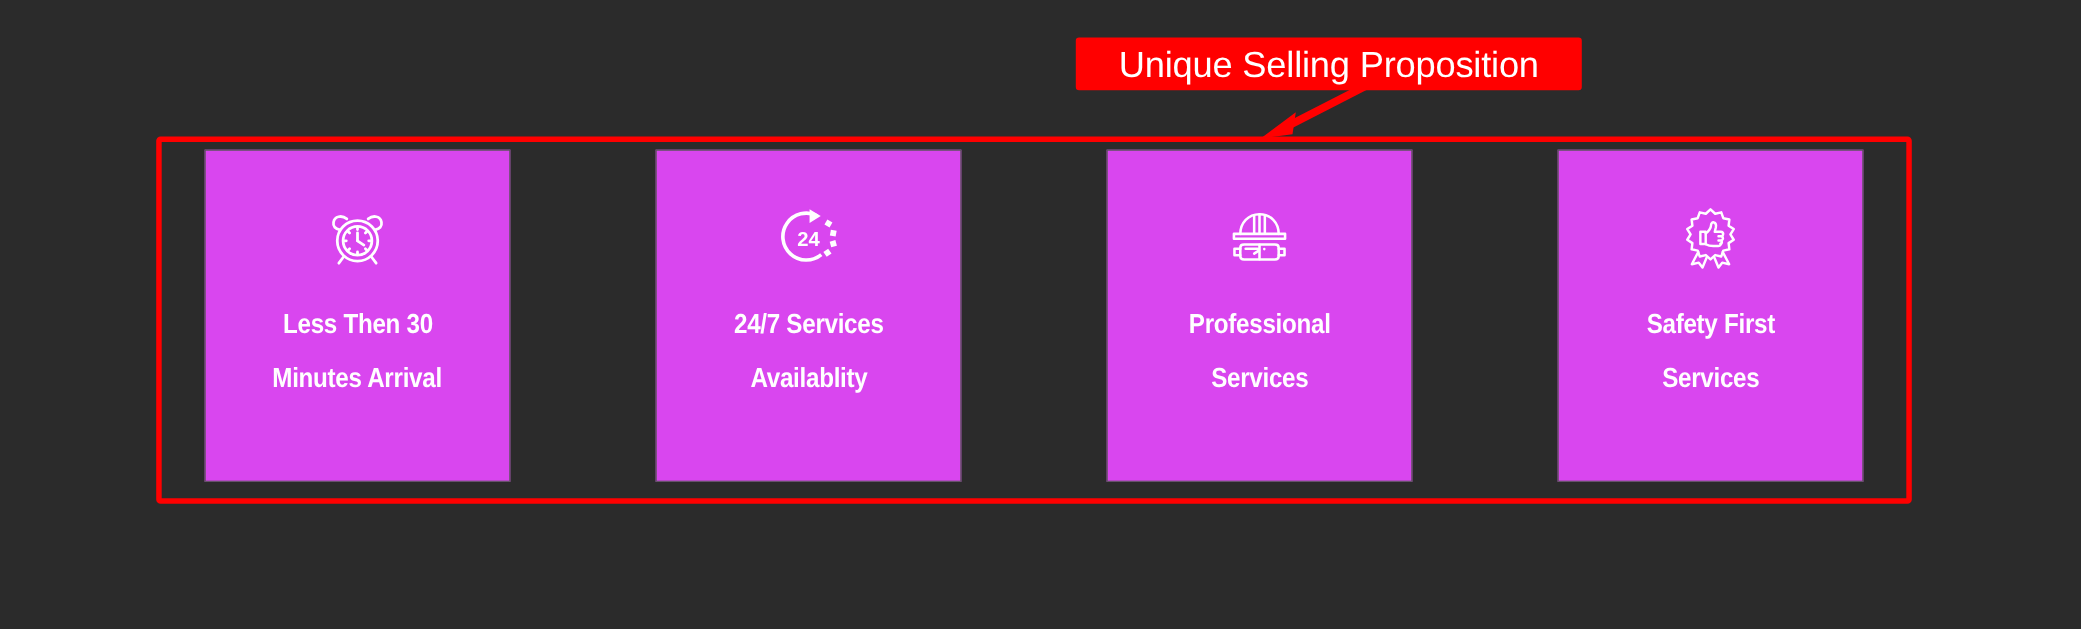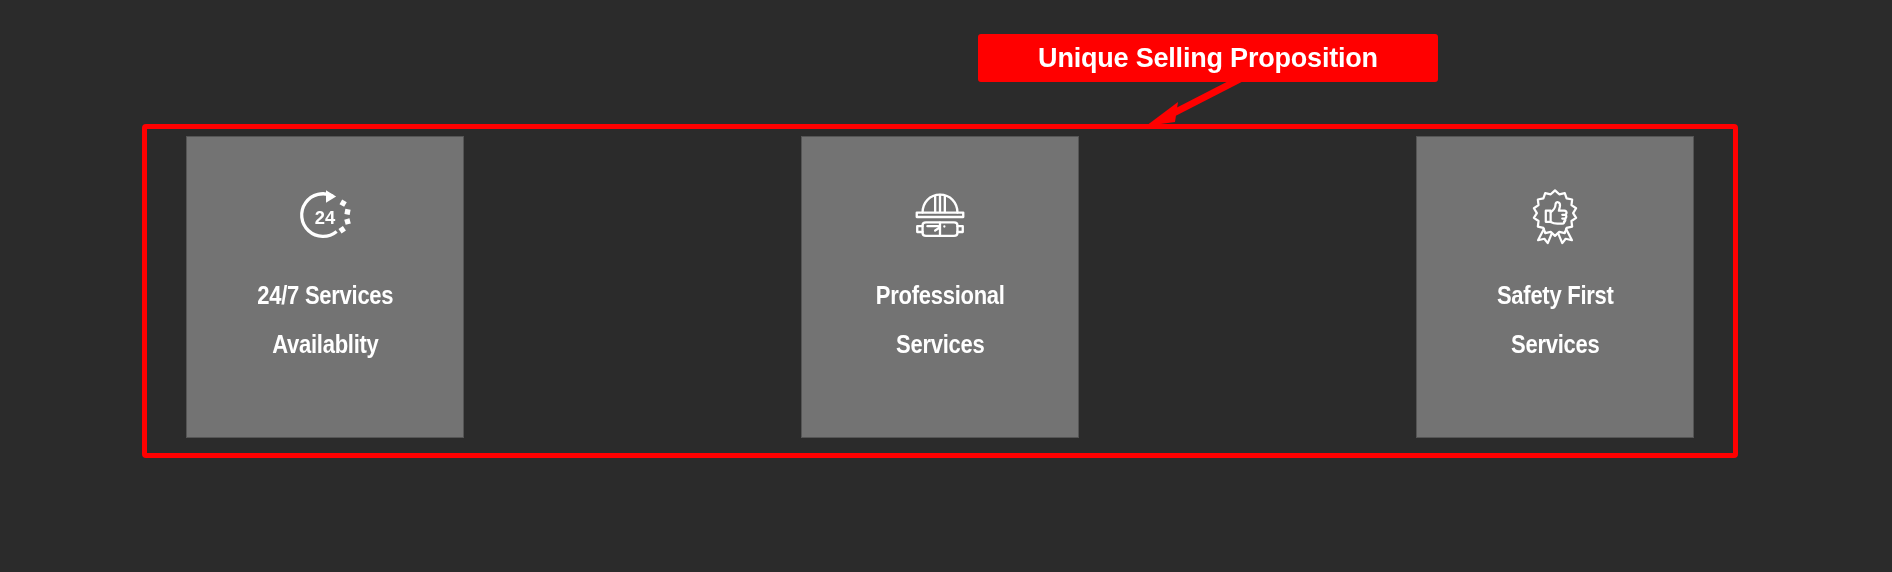--- a/index.html
+++ b/index.html
@@ -25,22 +25,22 @@
     background: #ff0000;
     border-radius: 3px;
     display: flex;
     align-items: center;
     justify-content: center;
     box-sizing: border-box;
   }
   #annotation-label .label-text {
     color: #ffffff;
     font-family: "Liberation Sans", sans-serif;
-    font-size: 27px;
-    font-weight: bold;
+    font-size: 33px;
+    font-weight: normal;
     letter-spacing: -0.2px;
     white-space: nowrap;
     line-height: 1;
   }
   #annotation-arrow {
     position: absolute;
     left: 1130px;
     top: 76px;
     width: 120px;
     height: 54px;
@@ -71,21 +71,21 @@
     align-items: stretch;
   }
   .usp-card {
     width: 278px;
     height: 302px;
     border: 1px solid #555555;
     box-sizing: border-box;
     display: flex;
     flex-direction: column;
     align-items: center;
-    background: #737373;
+    background: #d946ef;
   }
   .card-icon {
     margin-top: 48px;
     height: 62px;
     display: flex;
     align-items: center;
     justify-content: center;
   }
   .card-icon svg {
     display: block;
@@ -114,20 +114,37 @@
   <svg width="120" height="54" viewBox="0 0 120 54">
     <path d="M112 2 L34 42" stroke="#ff0000" stroke-width="7" stroke-linecap="butt" fill="none"></path>
     <path d="M16 50 L48 26 L45 46 Z" fill="#ff0000"></path>
   </svg>
 </div>
 
 <div id="usp-region"></div>
 
 <div id="usp-cards">
 
+  <div class="usp-card">
+    <div class="card-icon">
+      <svg width="62" height="62" viewBox="0 0 64 64" fill="none" stroke="#ffffff" stroke-width="2.6" stroke-linecap="round" stroke-linejoin="round">
+        <circle cx="32" cy="35" r="19"></circle>
+        <circle cx="32" cy="35" r="13.5"></circle>
+        <path d="M22 14.5 C17 10.5 10.5 12 9.5 17.5 C8.8 21.5 11.5 24 15 24.5"></path>
+        <path d="M42 14.5 C47 10.5 53.5 12 54.5 17.5 C55.2 21.5 52.5 24 49 24.5"></path>
+        <path d="M32 35 L32 27.5"></path>
+        <path d="M32 35 L38 39"></path>
+        <path d="M32 22.5 L32 24.5 M32 45.5 L32 47.5 M19.5 35 L21.5 35 M42.5 35 L44.5 35"></path>
+        <path d="M23.2 26.2 L24.6 27.6 M39.4 42.4 L40.8 43.8 M23.2 43.8 L24.6 42.4 M39.4 27.6 L40.8 26.2"></path>
+        <path d="M19 50 L14.5 56 M45 50 L49.5 56"></path>
+      </svg>
+    </div>
+    <div class="card-title-line line-1">Less Then 30</div>
+    <div class="card-title-line line-2">Minutes Arrival</div>
+  </div>
 
   <div class="usp-card">
     <div class="card-icon">
       <svg width="62" height="62" viewBox="0 0 64 64" fill="none" stroke="#ffffff" stroke-width="3.4" stroke-linecap="butt">
         <path d="M40 11.5 A22 22 0 1 0 44 48"></path>
         <path d="M33 5.5 L43.5 11.8 L33 18.2 Z" fill="#ffffff" stroke="none"></path>
         <g fill="#ffffff" stroke="none">
           <rect x="48" y="16" width="5.5" height="5.5" transform="rotate(30 50.7 18.7)"></rect>
           <rect x="52.5" y="25" width="5.5" height="5.5" transform="rotate(10 55.2 27.7)"></rect>
           <rect x="52.5" y="35" width="5.5" height="5.5" transform="rotate(-15 55.2 37.7)"></rect>

